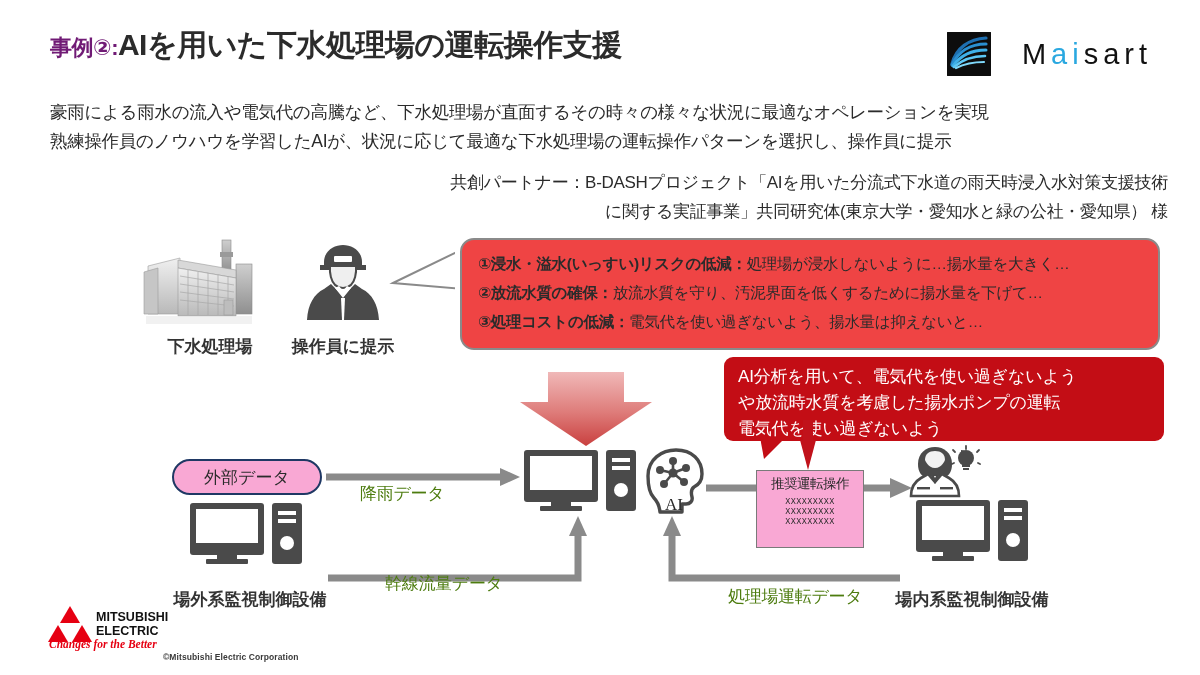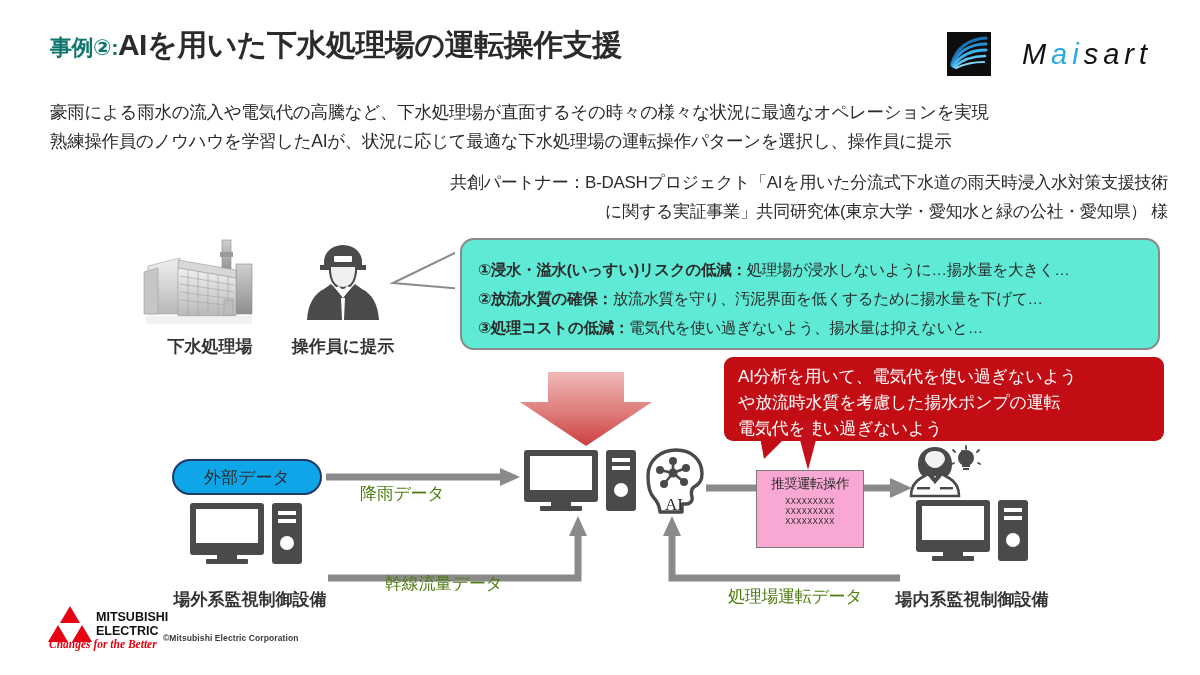--- a/index.html
+++ b/index.html
@@ -8,64 +8,64 @@
     background:#ffffff;
     font-family:"Liberation Sans","DejaVu Sans",sans-serif;
     color:#2b2b2b;
     overflow:hidden;
     position:relative;
   }
   .slide{position:absolute;left:0;top:0;width:1200px;height:675px;}
 
   
   .title-row{position:absolute;left:50px;top:30px;display:flex;align-items:baseline;}
-  .title-prefix{font-size:22px;font-weight:700;color:#0f766e;letter-spacing:-0.5px;}
+  .title-prefix{font-size:22px;font-weight:700;color:#701a75;letter-spacing:-0.5px;}
   .title-main{font-size:30px;font-weight:700;color:#2b2b2b;letter-spacing:-0.5px;line-height:1;}
 
   
-  .maisart{position:absolute;right:48px;top:32px;display:flex;align-items:center;gap:31px;font-style:italic;}
+  .maisart{position:absolute;right:48px;top:32px;display:flex;align-items:center;gap:31px;}
   .maisart-mark{width:44px;height:44px;background:#0d0d0d;position:relative;overflow:hidden;border-radius:1px;}
   .maisart-text{font-size:29px;letter-spacing:5px;color:#111;font-weight:500;}
   .maisart-text .blue{color:#2aa8e0;}
 
   
   .lead{position:absolute;left:50px;top:98px;width:1110px;font-size:17.5px;line-height:29px;color:#2b2b2b;letter-spacing:-0.3px;}
   .partner{position:absolute;left:50px;top:168px;width:1118px;font-size:17px;line-height:29px;color:#2b2b2b;text-align:right;letter-spacing:-0.3px;}
 
   
   .plant-wrap{position:absolute;left:140px;top:238px;width:140px;height:90px;}
   .plant-label{position:absolute;left:140px;top:335px;width:140px;text-align:center;font-size:17px;font-weight:700;color:#333;}
   .operator-wrap{position:absolute;left:300px;top:240px;width:86px;height:88px;}
   .operator-label{position:absolute;left:288px;top:335px;width:110px;text-align:center;font-size:17px;font-weight:700;color:#333;}
 
   
   .bubble{
     position:absolute;left:460px;top:238px;width:700px;height:112px;
-    border:2px solid #8a8a8a;border-radius:14px;background:#5eead4;box-sizing:border-box;
-    padding:15px 16px;
+    border:2px solid #8a8a8a;border-radius:14px;background:#ef4444;box-sizing:border-box;
+    padding:9px 16px;
   }
   .bubble-line{font-size:15.5px;line-height:29px;color:#2b2b2b;letter-spacing:-0.3px;white-space:nowrap;}
   .bubble-line b{font-weight:700;}
   .bubble-tail{position:absolute;left:393px;top:243px;width:72px;height:60px;}
 
   
   .callout{
     position:absolute;left:724px;top:357px;width:440px;height:84px;
     background:#c30d15;border-radius:9px;box-sizing:border-box;padding:7px 14px;
   }
   .callout-line{color:#fff;font-size:17px;line-height:26px;letter-spacing:-0.2px;white-space:nowrap;}
   .callout-tail{position:absolute;left:760px;top:437px;width:34px;height:24px;}
 
   
   .big-arrow{position:absolute;left:516px;top:372px;width:140px;height:76px;}
 
   
   .oval{
     position:absolute;left:172px;top:459px;width:150px;height:36px;
-    border:2.5px solid #1f3864;border-radius:18px;background:#0ea5e9;
+    border:2.5px solid #1f3864;border-radius:18px;background:#f9a8d4;
     display:flex;align-items:center;justify-content:center;
     font-size:17px;color:#2b2b2b;font-weight:500;box-sizing:border-box;
   }
   .pc-left{position:absolute;left:190px;top:503px;width:112px;height:62px;}
   .pc-left-label{position:absolute;left:150px;top:588px;width:200px;text-align:center;font-size:17px;font-weight:700;color:#333;}
 
   .pc-center{position:absolute;left:524px;top:450px;width:112px;height:62px;}
   .ai-head{position:absolute;left:640px;top:448px;width:68px;height:66px;}
 
   .rec-box{
@@ -80,21 +80,21 @@
   .pc-right{position:absolute;left:916px;top:500px;width:112px;height:62px;}
   .pc-right-label{position:absolute;left:872px;top:588px;width:200px;text-align:center;font-size:17px;font-weight:700;color:#333;}
 
   .arrow-label{position:absolute;font-size:17px;color:#4d7c0f;letter-spacing:-0.3px;}
   .lbl-rain{left:360px;top:482px;}
   .lbl-trunk{left:385px;top:572px;}
   .lbl-plantops{left:728px;top:585px;}
 
   
   .mel{position:absolute;left:48px;top:604px;width:125px;height:46px;}
-  .copyright{position:absolute;left:163px;top:633px;font-size:8.5px;font-weight:700;color:#3a3a3a;letter-spacing:0.1px;}
+  .copyright{position:absolute;left:163px;top:652px;font-size:8.5px;font-weight:700;color:#3a3a3a;letter-spacing:0.1px;}
 
   svg{display:block;overflow:visible;}
 </style>
 </head>
 <body>
 
 <div class="slide">
 
   <div class="title-row">
     <span class="title-prefix">事例②:</span>

